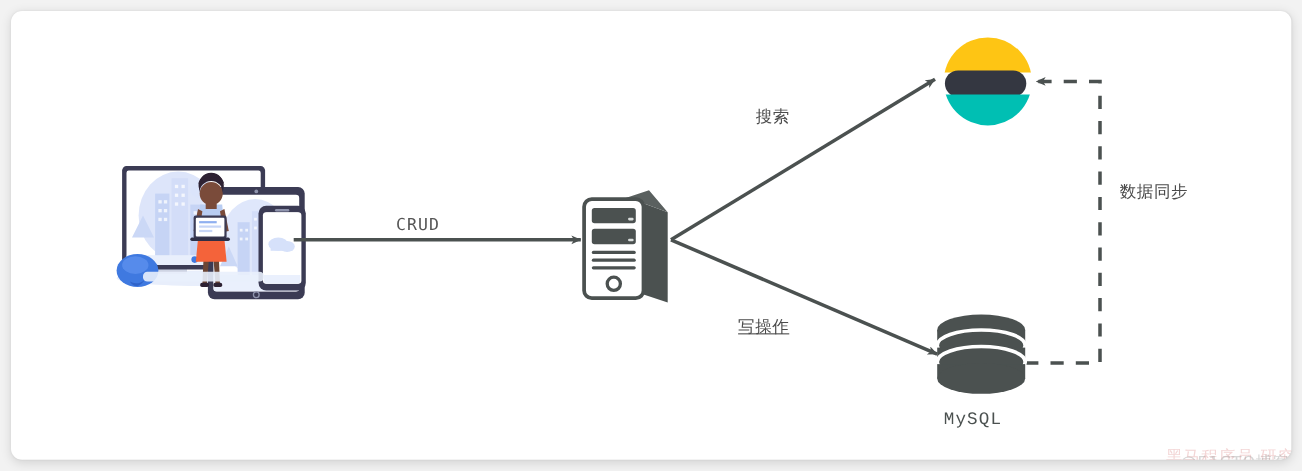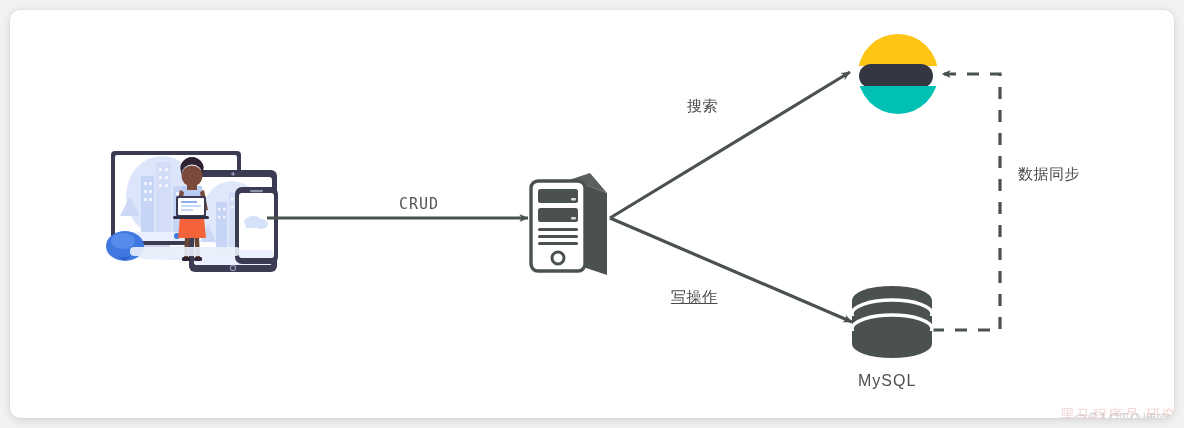--- a/index.html
+++ b/index.html
@@ -22,25 +22,25 @@
   #diagram { position: absolute; left: 0; top: 0; width: 1164px; height: 408px; }
   .lbl {
     position: absolute;
     color: #4a4a4a;
     white-space: nowrap;
     font-size: 15px;
     letter-spacing: 0.5px;
   }
   .lbl-mono { font-family: "DejaVu Sans Mono", "Liberation Mono", monospace; font-size: 15px; letter-spacing: 1px; color: #555; }
   .lbl-cjk  { font-family: "DejaVu Sans", "Liberation Sans", sans-serif; font-size: 15px; color: #4b4b4b; }
-  #lbl-crud    { left: 350px; top: 185px; margin-left: 39px; }
+  #lbl-crud    { left: 350px; top: 185px; }
   #lbl-search  { left: 677px; top: 87px; }
   #lbl-write   { left: 661px; top: 278px; text-decoration: underline; }
   #lbl-sync    { left: 1008px; top: 155px; }
-  #lbl-mysql   { left: 848px; top: 362px; font-family: Liberation Sans, sans-serif; font-size: 16px; color: #4b5150; letter-spacing: 1px;}
+  #lbl-mysql   { left: 848px; top: 362px; font-family: Liberation Mono, monospace; font-size: 16px; color: #4b5150; letter-spacing: 1px;}
   .wm {
     position: absolute;
     white-space: nowrap;
     font-family: "DejaVu Sans", sans-serif;
     pointer-events: none;
   }
   #wm-hm  { left: 1050px; top: 396px; font-size: 15px; color: rgba(225,150,150,0.40); letter-spacing: 1px; }
   #wm-cto { left: 1063px; top: 401px; font-size: 15px; color: rgba(165,165,165,0.45); letter-spacing: 0.5px; }
 </style>
 </head>

